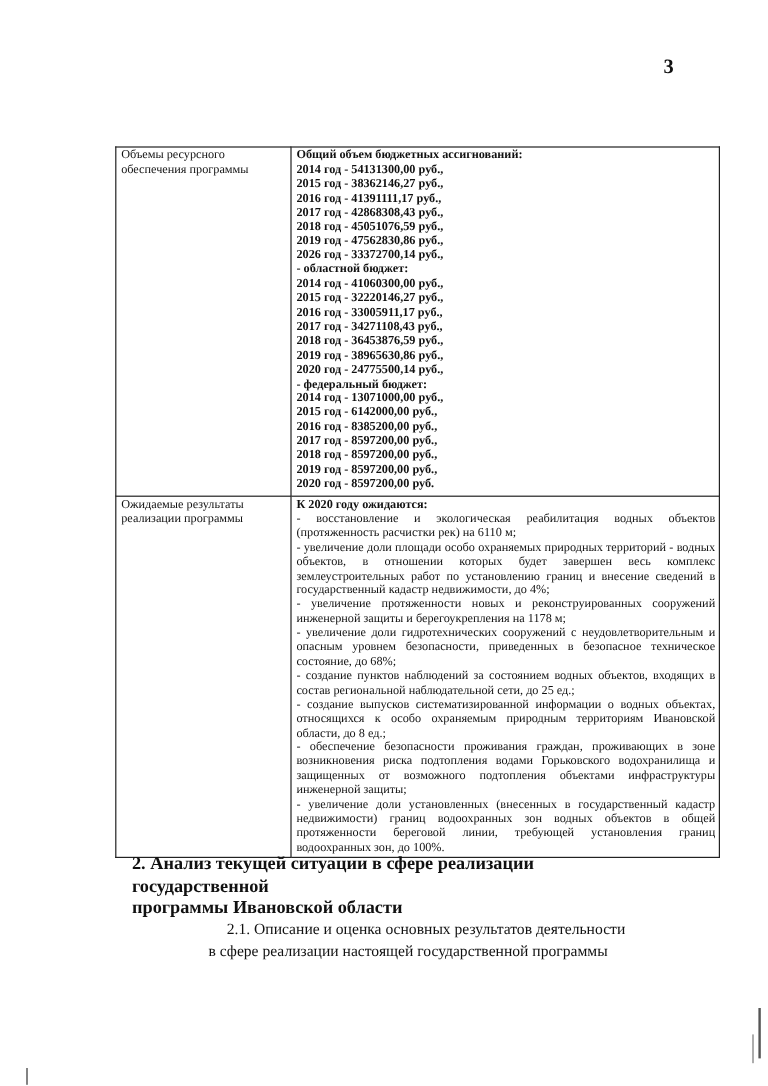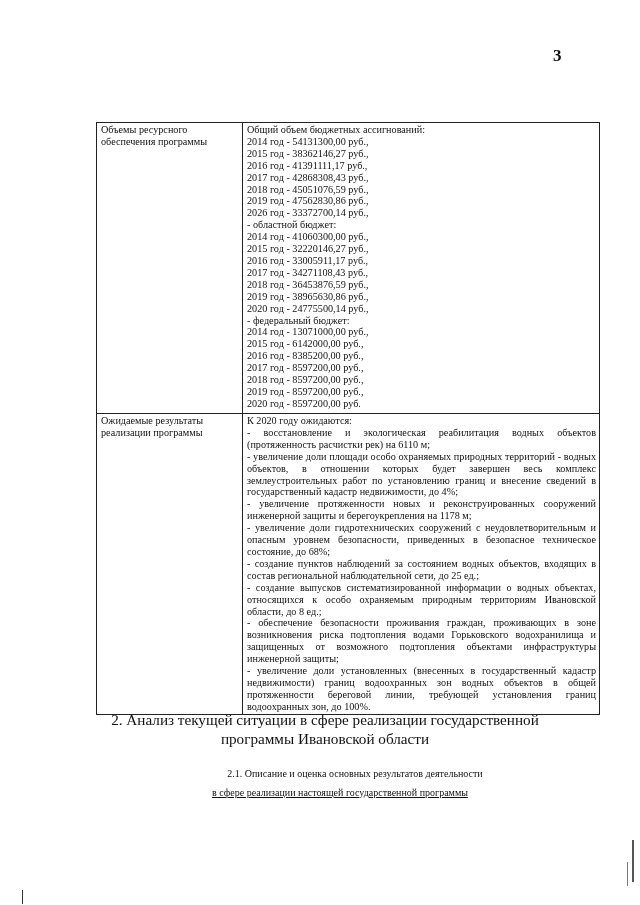--- a/index.html
+++ b/index.html
@@ -13,33 +13,33 @@
   }
   table.passport {
     position: absolute; left: 96px; top: 82px; width: 504px;
     border-collapse: collapse; font-size: 10.2px; line-height: 11.9px; margin-top: 40px;
   }
   table.passport td {
     border: 1.2px solid #222; vertical-align: top; padding: 1px 3px 1px 4px;
   }
   td.label-cell { width: 138px; }
   td.value-cell { text-align: justify; }
-  .line { display: block; }
+  .line { display: block; font-weight: bold; }
   .just { display: block; text-align: justify; text-align-last: left; }
   .row-funding td { height: 288px; }
   .heading-2 {
     position: absolute; left: 110px; width: 430px; top: 711px;
-    text-align: center; font-size: 15.2px; line-height: 18.5px;
+    text-align: left; font-size: 15.2px; line-height: 18.5px;
   }
   .heading-21 {
     position: absolute; left: 100px; width: 450px; top: 765px;
-    font-size: 10px; line-height: 18.8px; text-align: center;
+    font-size: 13px; line-height: 18.8px; text-align: center;
   }
   .heading-21 .l1 { display: block; padding-left: 60px; }
-  .heading-21 .l3 { display: block; padding-left: 30px; text-decoration: underline; }
+  .heading-21 .l3 { display: block; padding-left: 30px; }
   .mark-left { position: absolute; left: 22px; top: 890px; width: 1px; height: 14px; background: #333; }
   .mark-right1 { position: absolute; left: 632px; top: 840px; width: 1.5px; height: 42px; background: #555; }
   .mark-right2 { position: absolute; left: 627px; top: 862px; width: 1px; height: 24px; background: #777; }
 </style>
 </head>
 <body>
 
 <div class="page-number">3</div>
 
 <table class="passport">

